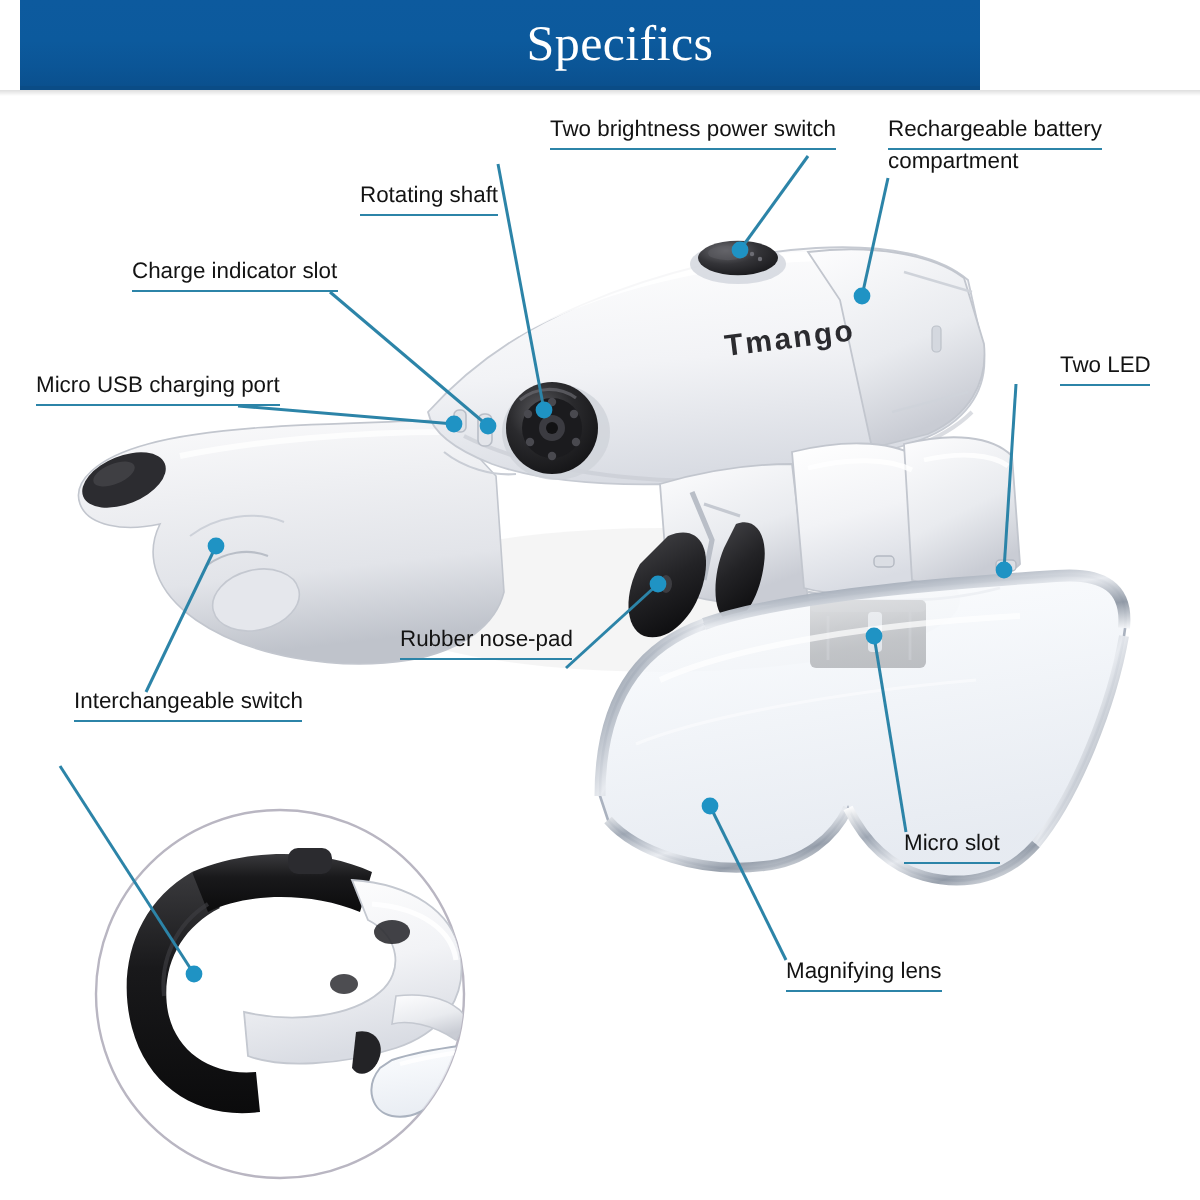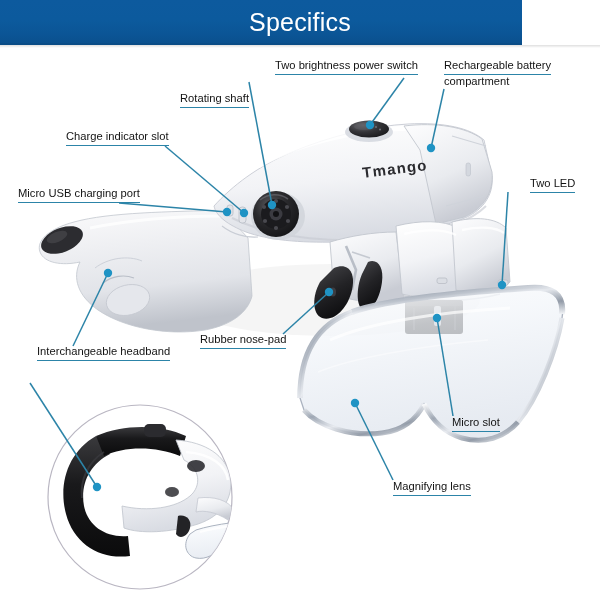--- a/index.html
+++ b/index.html
@@ -12,25 +12,26 @@
     width: 600px;
     height: 600px;
     background: #ffffff;
     overflow: hidden;
     font-family: "Liberation Sans", sans-serif;
   }
 
   
   #banner {
     position: absolute;
-    left: 0; top: 0;
-    width: 522px;
+    left: 10px; top: 0;
+    width: 480px;
     height: 45px;
     background: linear-gradient(180deg, #0d5a9e 0%, #0c5a9d 45%, #0b5596 75%, #0a4f8c 100%);
     box-shadow: inset 0 -2px 0 #0a4c86;
+    font-family: Liberation Serif, serif;
   }
   #banner-title {
     position: absolute;
     left: 0; top: 0;
     width: 600px;
     line-height: 45px;
     text-align: center;
     color: #ffffff;
     font-size: 25px;
     font-weight: 400;
@@ -355,22 +356,22 @@
     <span class="l1">Rechargeable battery</span>
     <span class="l2">compartment</span>
   </div>
 
   <div class="callout" style="left:66px; top:130px;">Charge indicator slot</div>
 
   <div class="callout" style="left:18px; top:187px;">Micro USB charging port</div>
 
   <div class="callout" style="left:502px; top:177px;margin-left:28px;">Two LED</div>
 
-  <div class="callout" style="left:37px; top:345px;">Interchangeable headband</div>
-
-  <div class="callout" style="left:200px; top:333px;">Rubber nose-pad</div>
+  <div class="callout" style="left:37px; top:345px;">Interchangeable switch</div>
+
+  <div class="callout" style="left:200px; top:314px;">Rubber nose-pad</div>
 
 
   <div class="callout" style="left:452px; top:416px;">Micro slot</div>
 
   <div class="callout" style="left:393px; top:480px;">Magnifying lens</div>
 
 </div>
 
 </body></html>

